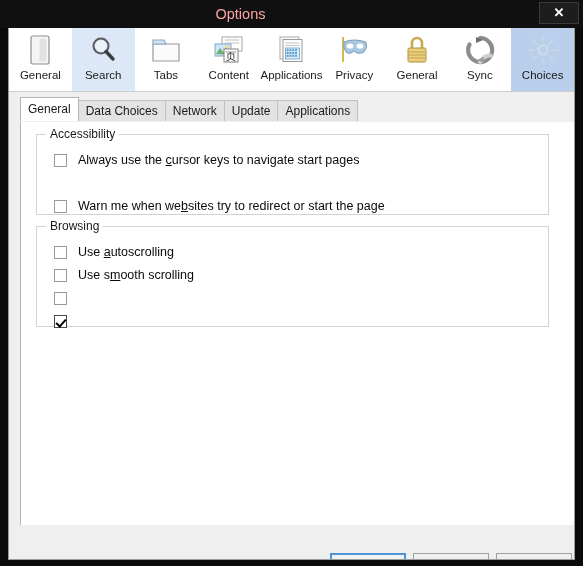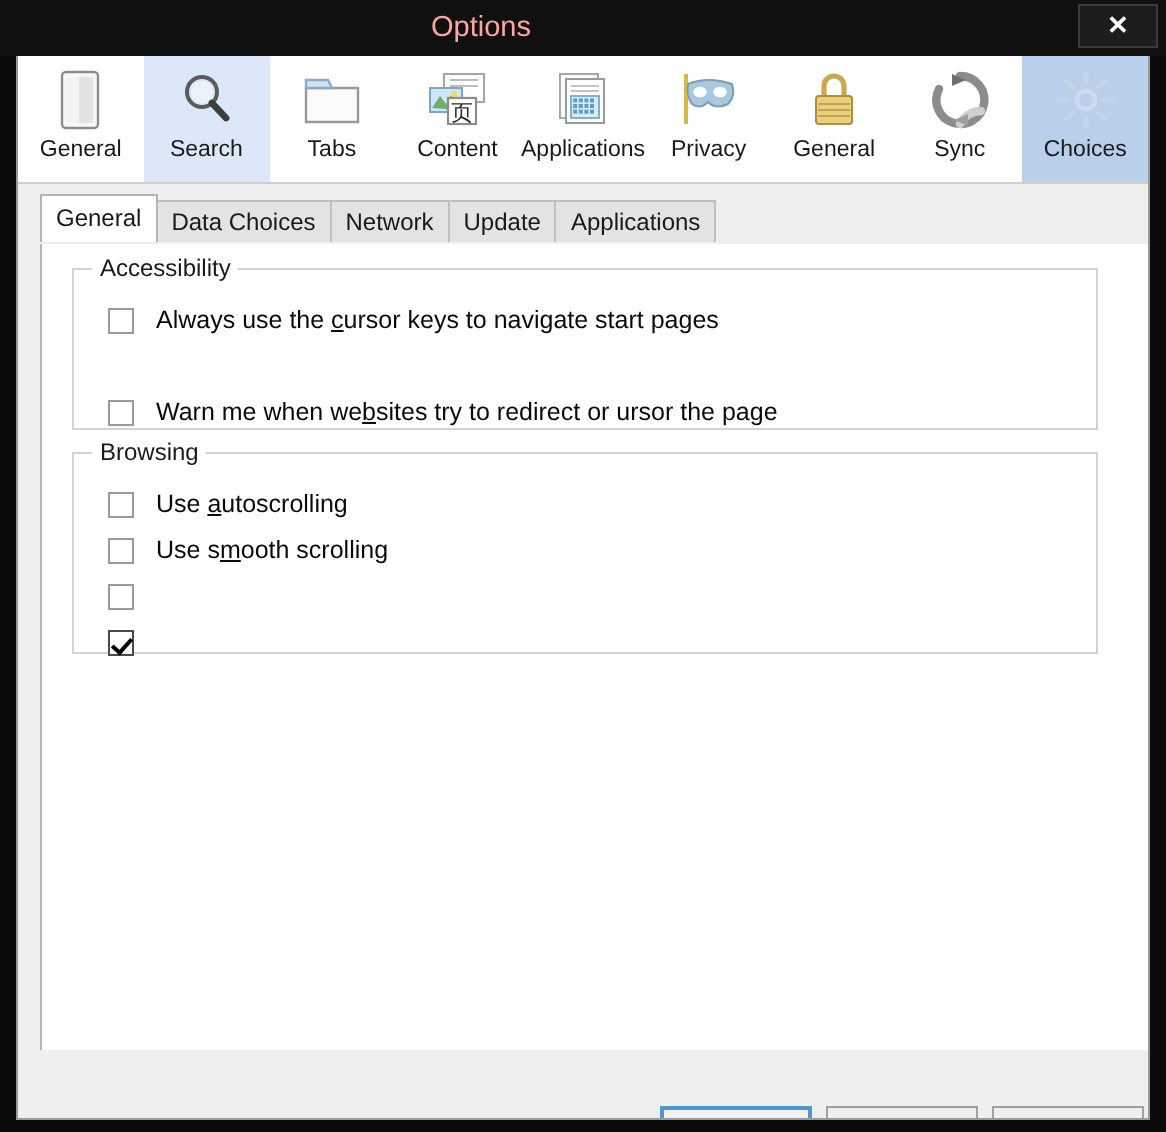--- a/index.html
+++ b/index.html
@@ -403,21 +403,21 @@
           <div class="groupbox-legend">Accessibility</div>
 
           <div class="checkrow" style="top:16px">
             <span class="cb"></span>
             <span class="cb-label"><span>Always use the </span><span class="ak">c</span><span>ursor keys to navigate start pages</span></span>
           </div>
 
 
           <div class="checkrow" style="top:62px">
             <span class="cb"></span>
-            <span class="cb-label"><span>Warn me when we</span><span class="ak">b</span><span>sites try to redirect or ursor the page</span></span>
+            <span class="cb-label"><span>Warn me when we</span><span class="ak">b</span><span>sites try to redirect or start the page</span></span>
           </div>
         </fieldset>
 
         <fieldset class="groupbox" id="group-browsing">
           <div class="groupbox-legend">Browsing</div>
 
           <div class="checkrow" style="top:16px">
             <span class="cb"></span>
             <span class="cb-label"><span>Use </span><span class="ak">a</span><span>utoscrolling</span></span>
           </div>

